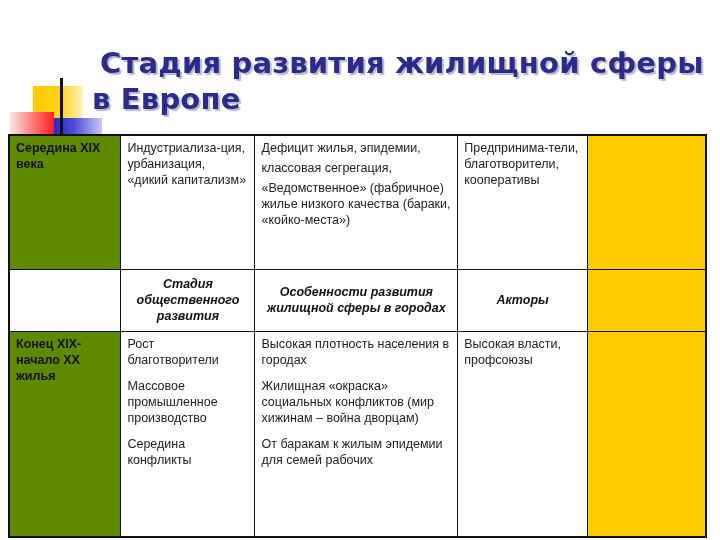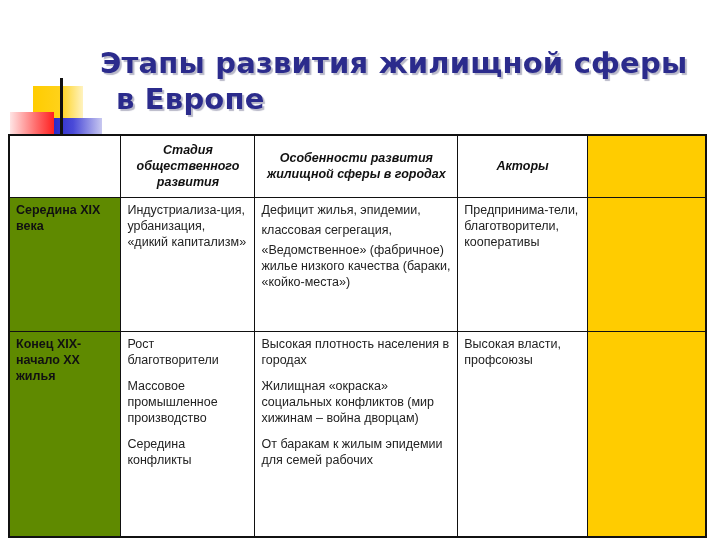--- a/index.html
+++ b/index.html
@@ -10,21 +10,21 @@
                  background:linear-gradient(to right,#ffcc00 0%,#ffd21a 55%,#fff3c0 100%); }
   .deco-red { left:10px; top:112px; width:44px; height:22px;
               background:linear-gradient(to right,#ffe4e4 0%,#ff6a6a 60%,#ff2020 100%); }
   .deco-blue { left:54px; top:118px; width:48px; height:16px;
                background:linear-gradient(to right,#2a2ac8 0%,#4a4ad8 40%,#c8c8f0 100%); }
   .deco-line { left:60px; top:78px; width:3px; height:56px; background:#111; }
   .title { position:absolute; left:92px; top:45px; margin:0;
            font-family:"DejaVu Sans", sans-serif; font-weight:bold; font-size:29px; line-height:36px;
            color:#2b2b8c; text-shadow:2px 2px 1px #b8b8c8; letter-spacing:0.2px; }
   .title .l1 { display:block; padding-left:8px; }
-  .title .l2 { display:block;margin-left:24px; }
+  .title .l2 { display:block; }
   table { position:absolute; left:8px; top:134px; width:699px; height:404px;
           border-collapse:collapse; table-layout:fixed; }
   td, th { border:1.5px solid #111; vertical-align:top; padding:4px 6px; font-size:12.5px;
            line-height:16px; color:#222; font-weight:normal; }
   table { border:2.5px solid #111; }
   th { font-style:italic; font-weight:bold; text-align:center; vertical-align:middle; color:#111; }
   .c0 { width:101px; } .c1 { width:121px; } .c2 { width:183px; } .c3 { width:117px; } .c4 { width:107px; }
   .green { background:#5f8a00; font-weight:bold; color:#111; }
   .gold { background:#ffcc00; }
   .p { display:block; }
@@ -33,52 +33,52 @@
 </style>
 </head>
 <body>
 
 <div class="deco deco-yellow"></div>
 <div class="deco deco-red"></div>
 <div class="deco deco-blue"></div>
 <div class="deco deco-line"></div>
 
 <h1 class="title">
-  <span class="l1">Этапы развития жилищной сферы</span>
+  <span class="l1">Стадия развития жилищной сферы</span>
   <span class="l2">в Европе</span>
 </h1>
 
 <table>
   <colgroup>
     <col class="c0">
       <col class="c1">
       <col class="c2">
       <col class="c3">
       <col class="c4">
   </colgroup>
   <tbody>
-      <tr style="height:62px;">
-    <th></th>
-    <th>Стадия общественного развития</th>
-    <th>Особенности развития жилищной сферы в городах</th>
-    <th>Акторы</th>
-    <th class="gold"></th>
-  </tr>
-  <tr style="height:134px;">
+      <tr style="height:134px;">
     <td class="green">Середина XIX века</td>
     <td>
       <span class="p">Индустриализа-ция, урбанизация, «дикий капитализм»</span>
     </td>
     <td>
       <span class="p">Дефицит жилья, эпидемии,</span>
       <span class="p tight">классовая сегрегация,</span>
       <span class="p tight">«Ведомственное» (фабричное) жилье низкого качества (бараки, «койко-места»)</span>
     </td>
     <td>Предпринима-тели, благотворители, кооперативы</td>
     <td class="gold"></td>
+  </tr>
+  <tr style="height:62px;">
+    <th></th>
+    <th>Стадия общественного развития</th>
+    <th>Особенности развития жилищной сферы в городах</th>
+    <th>Акторы</th>
+    <th class="gold"></th>
   </tr>
   <tr>
     <td class="green">Конец XIX-начало XX жилья</td>
     <td>
       <span class="p">Рост благотворители</span>
       <span class="p gap2">Массовое промышленное производство</span>
       <span class="p gap2">Середина конфликты</span>
     </td>
     <td>
       <span class="p">Высокая плотность населения в городах</span>

